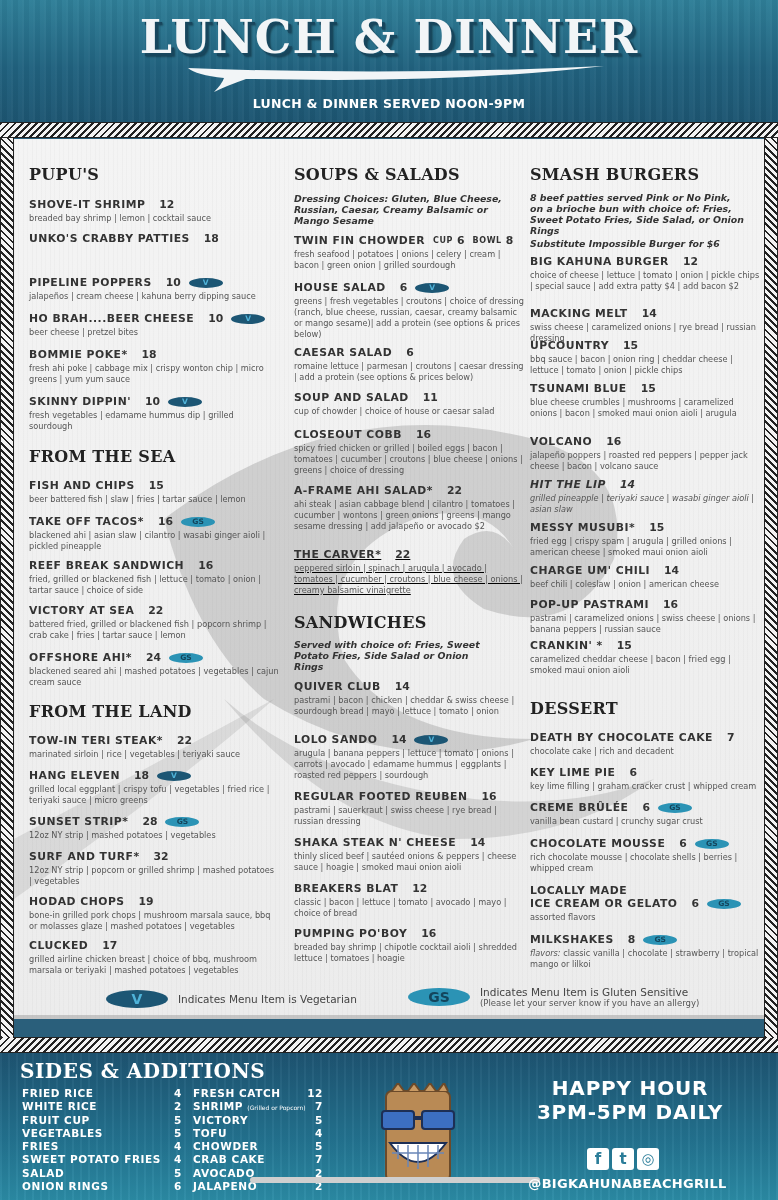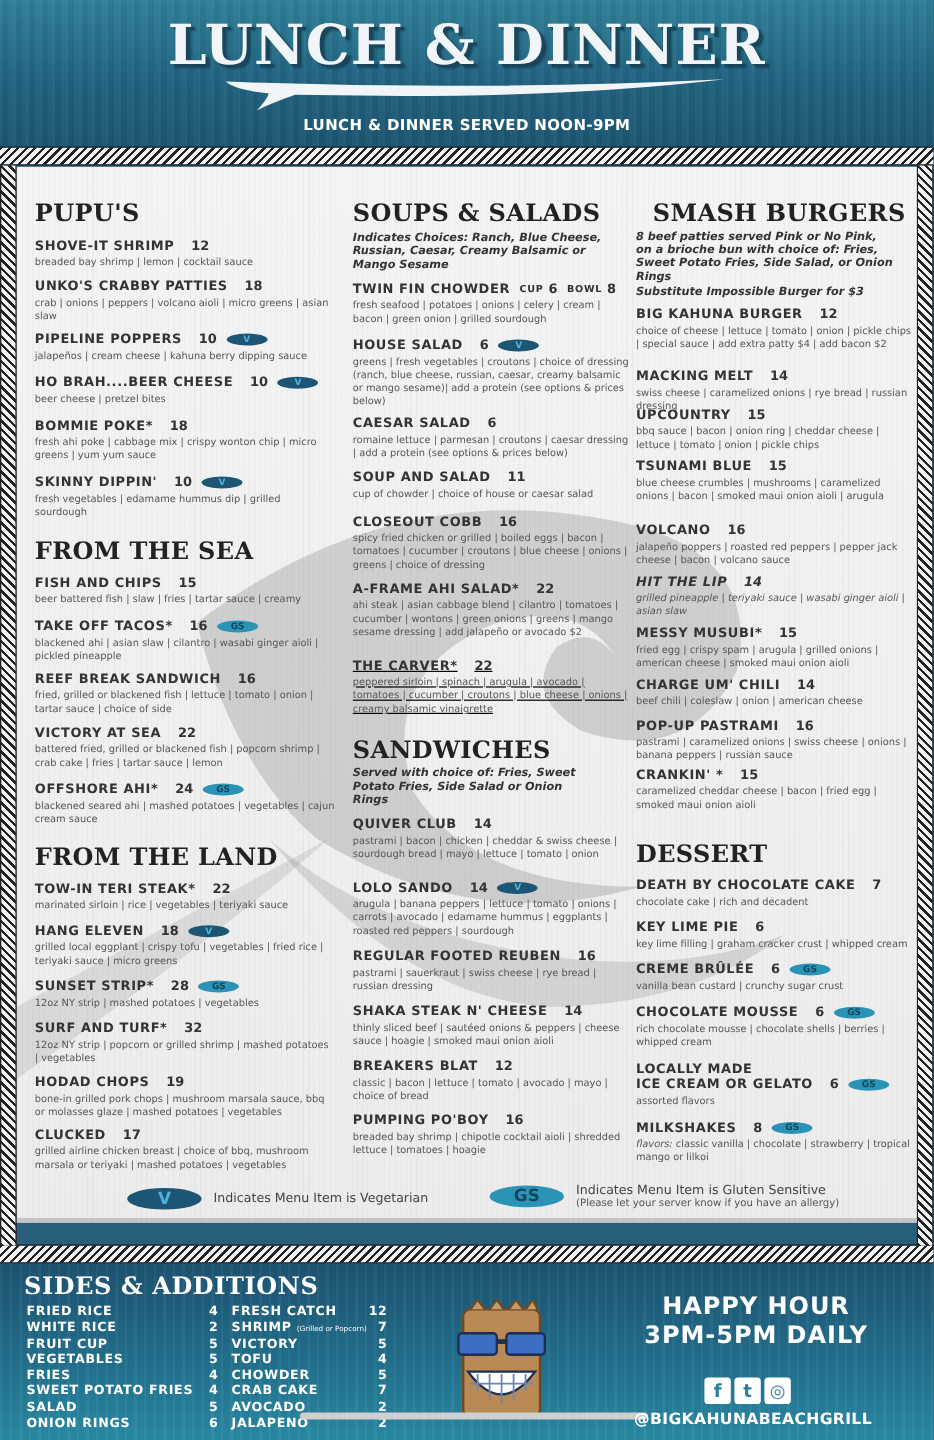--- a/index.html
+++ b/index.html
@@ -56,21 +56,21 @@
   .wave {
     position: absolute; left: 0; top: 0; width: 750px; height: 880px;
   }
   .col { position: absolute; top: 0; }
   .col-1 { left: 15px; width: 250px; }
   .col-2 { left: 280px; width: 230px; }
   .col-3 { left: 516px; width: 230px; }
 
   .sec-title {
     position: absolute; font-family: "DejaVu Serif", serif; font-weight: bold;
-    font-size: 20px; color: #222; letter-spacing: 0.3px;
+    font-size: 16px; color: #222; letter-spacing: 0.3px;
   }
   .sec-note {
     position: absolute; font-style: italic; font-size: 9.4px; line-height: 11px;
     color: #333; font-weight: 600;
   }
   .item { position: absolute; width: 100%; }
   .item-head { display: flex; align-items: center; white-space: nowrap; }
   .item-name {
     font-family: "DejaVu Sans", sans-serif; font-size: 10.8px; font-weight: bold;
     color: #333; letter-spacing: 0.5px;
@@ -177,21 +177,20 @@
           <span class="item-name">SHOVE-IT SHRIMP</span>
           <span class="item-price">12</span>
         </div>
       <div class="item-desc">breaded bay shrimp | lemon | cocktail sauce</div>
     </div>
     <div class="item" style="top:93px;">
       <div class="item-head">
           <span class="item-name">UNKO'S CRABBY PATTIES</span>
           <span class="item-price">18</span>
         </div>
-      <div class="item-desc">crab | onions | peppers | volcano aioli | micro greens | asian slaw</div>
     </div>
     <div class="item" style="top:137px;">
       <div class="item-head">
           <span class="item-name">PIPELINE POPPERS</span>
           <span class="item-price">10</span>
           <span class="badge badge-v">V</span>
         </div>
       <div class="item-desc">jalapeños | cream cheese | kahuna berry dipping sauce</div>
     </div>
     <div class="item" style="top:173px;">
@@ -217,21 +216,21 @@
         </div>
       <div class="item-desc">fresh vegetables | edamame hummus dip | grilled sourdough</div>
     </div>
 
     <div class="sec-title" style="top:308px;">FROM THE SEA</div>
     <div class="item" style="top:340px;">
       <div class="item-head">
           <span class="item-name">FISH AND CHIPS</span>
           <span class="item-price">15</span>
         </div>
-      <div class="item-desc">beer battered fish | slaw | fries | tartar sauce | creamy</div>
+      <div class="item-desc">beer battered fish | slaw | fries | tartar sauce | lemon</div>
     </div>
     <div class="item" style="top:376px;">
       <div class="item-head">
           <span class="item-name">TAKE OFF TACOS*</span>
           <span class="item-price">16</span>
           <span class="badge badge-gs">GS</span>
         </div>
       <div class="item-desc">blackened ahi | asian slaw | cilantro | wasabi ginger aioli | pickled pineapple</div>
     </div>
     <div class="item" style="top:420px;">
@@ -299,21 +298,21 @@
       <div class="item-head">
           <span class="item-name">CLUCKED</span>
           <span class="item-price">17</span>
         </div>
       <div class="item-desc">grilled airline chicken breast | choice of bbq, mushroom marsala or teriyaki | mashed potatoes | vegetables</div>
     </div>
   </div>
 
   <div class="col col-2">
     <div class="sec-title" style="top:26px;">SOUPS &amp; SALADS</div>
-    <div class="sec-note" style="top:54px; width:220px;">Indicates Choices: Ranch, Blue Cheese, Russian, Caesar, Creamy Balsamic or Mango Sesame</div>
+    <div class="sec-note" style="top:54px; width:220px;">Dressing Choices: Gluten, Blue Cheese, Russian, Caesar, Creamy Balsamic or Mango Sesame</div>
 
     <div class="item" style="top:95px;">
       <div class="item-head">
           <span class="item-name">TWIN FIN CHOWDER</span>
           <span class="item-size">CUP</span>
           <span class="item-price">6</span>
           <span class="item-size">BOWL</span>
           <span class="item-price">8</span>
         </div>
       <div class="item-desc">fresh seafood | potatoes | onions | celery | cream | bacon | green onion | grilled sourdough</div>
@@ -404,23 +403,23 @@
     <div class="item" style="top:788px;">
       <div class="item-head">
           <span class="item-name">PUMPING PO'BOY</span>
           <span class="item-price">16</span>
         </div>
       <div class="item-desc">breaded bay shrimp | chipotle cocktail aioli | shredded lettuce | tomatoes | hoagie</div>
     </div>
   </div>
 
   <div class="col col-3">
-    <div class="sec-title" style="top:26px;margin-left:14px;">SMASH BURGERS</div>
+    <div class="sec-title" style="top:26px;">SMASH BURGERS</div>
     <div class="sec-note" style="top:53px; width:215px;">8 beef patties served Pink or No Pink, on a brioche bun with choice of: Fries, Sweet Potato Fries, Side Salad, or Onion Rings</div>
-    <div class="sec-note" style="top:99px; width:215px;">Substitute Impossible Burger for $3</div>
+    <div class="sec-note" style="top:99px; width:215px;">Substitute Impossible Burger for $6</div>
 
     <div class="item" style="top:116px;">
       <div class="item-head">
           <span class="item-name">BIG KAHUNA BURGER</span>
           <span class="item-price">12</span>
         </div>
       <div class="item-desc">choice of cheese | lettuce | tomato | onion | pickle chips | special sauce | add extra patty $4 | add bacon $2</div>
     </div>
     <div class="item" style="top:168px;">
       <div class="item-head">

